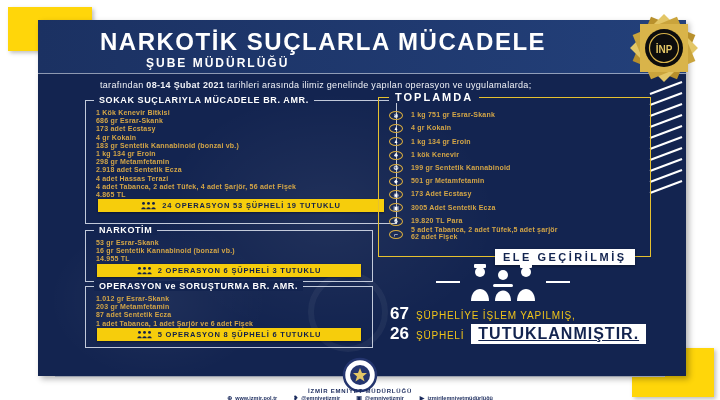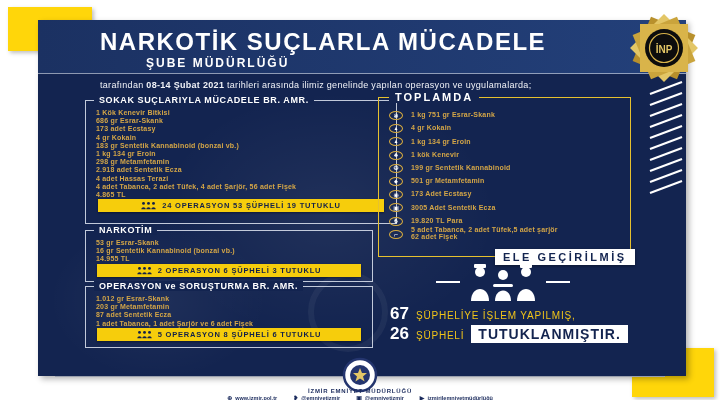--- a/index.html
+++ b/index.html
@@ -49,21 +49,21 @@
   .sec1 { left:47px; top:80px;  width:312px; height:124px; }
   .sec2 { left:47px; top:210px; width:288px; height:52px; }
   .sec3 { left:47px; top:266px; width:288px; height:62px; }
 
   .sum-bar { margin:auto auto 20px auto; width:92%; background:#f6cd0c;
     display:flex; align-items:center; justify-content:center; gap:6px;
     padding:2px 0; box-shadow:0 1px 2px rgba(0,0,0,.4); }
   .sum-text { color:#11204a; font-size:7.5px; font-weight:800; letter-spacing:.8px; white-space:nowrap; }
 
   
-  .totals { position:absolute; left:340px; top:77px; width:253px; height:160px;
+  .totals { position:absolute; left:340px; top:77px; width:273px; height:160px;
     border:1px solid #e6c12f; }
   .tot-title { position:absolute; top:-7px; left:10px; background:#132450; padding:0 6px;
     color:#fff; font-size:11px; font-weight:800; letter-spacing:2px; }
   .tot-items { list-style:none; padding:11px 0 0 10px; }
   .tot-item { display:flex; align-items:center; gap:8px; height:13.2px; }
   .tot-text { color:#d4a647; font-size:7px; font-weight:700; letter-spacing:.2px;
     line-height:6.8px; white-space:pre-line; }
   .chip { flex:0 0 14px; width:14px; height:9px; border:1px solid #d9ac3e; border-radius:50%;
     display:inline-flex; align-items:center; justify-content:center;
     color:#fff; font-size:6px; line-height:1; }
@@ -83,22 +83,22 @@
     padding:2px 8px; white-space:nowrap; box-shadow:0 1px 3px rgba(0,0,0,.4); }
 
   
   .suspects { position:absolute; left:428px; top:243px; }
   .flank { position:absolute; top:261px; width:24px; height:2px; background:#fff; }
   .flank-l { left:398px; } .flank-r { left:508px; }
   .outcome1 { position:absolute; left:352px; top:284px; display:flex; align-items:baseline; gap:7px;text-align:center; }
   .outcome2 { position:absolute; left:352px; top:304px; display:flex; align-items:baseline; gap:7px; }
   .big-num { color:#fff; font-size:17px; font-weight:800; }
   .yellow-txt { color:#f0c419; font-size:10px; font-weight:400; letter-spacing:.8px; white-space:nowrap; }
-  .white-badge { background:#fff; color:#13244f; font-size:14px; font-weight:800;
-    letter-spacing:1px; padding:1px 7px; white-space:nowrap; }
+  .white-badge { background:#fff; color:#13244f; font-size:16px; font-weight:800;
+    letter-spacing:1px; padding:1px 7px; white-space:nowrap;text-decoration:underline; }
 
   
   .inp-badge { position:absolute; left:622px; top:6px; width:84px; height:84px; }
 
   
   .foot-line { position:absolute; left:55px; top:376px; width:610px; height:1px; background:#9aa0ad; }
   .foot-logo { position:absolute; left:342px; top:357px; width:36px; height:36px; }
   .foot-org { position:absolute; left:0; top:388px; width:720px; text-align:center;
     color:#1a2a5c; font-size:6px; font-weight:800; letter-spacing:.8px; }
   .foot-social { position:absolute; left:0; top:394px; width:720px; display:flex;

